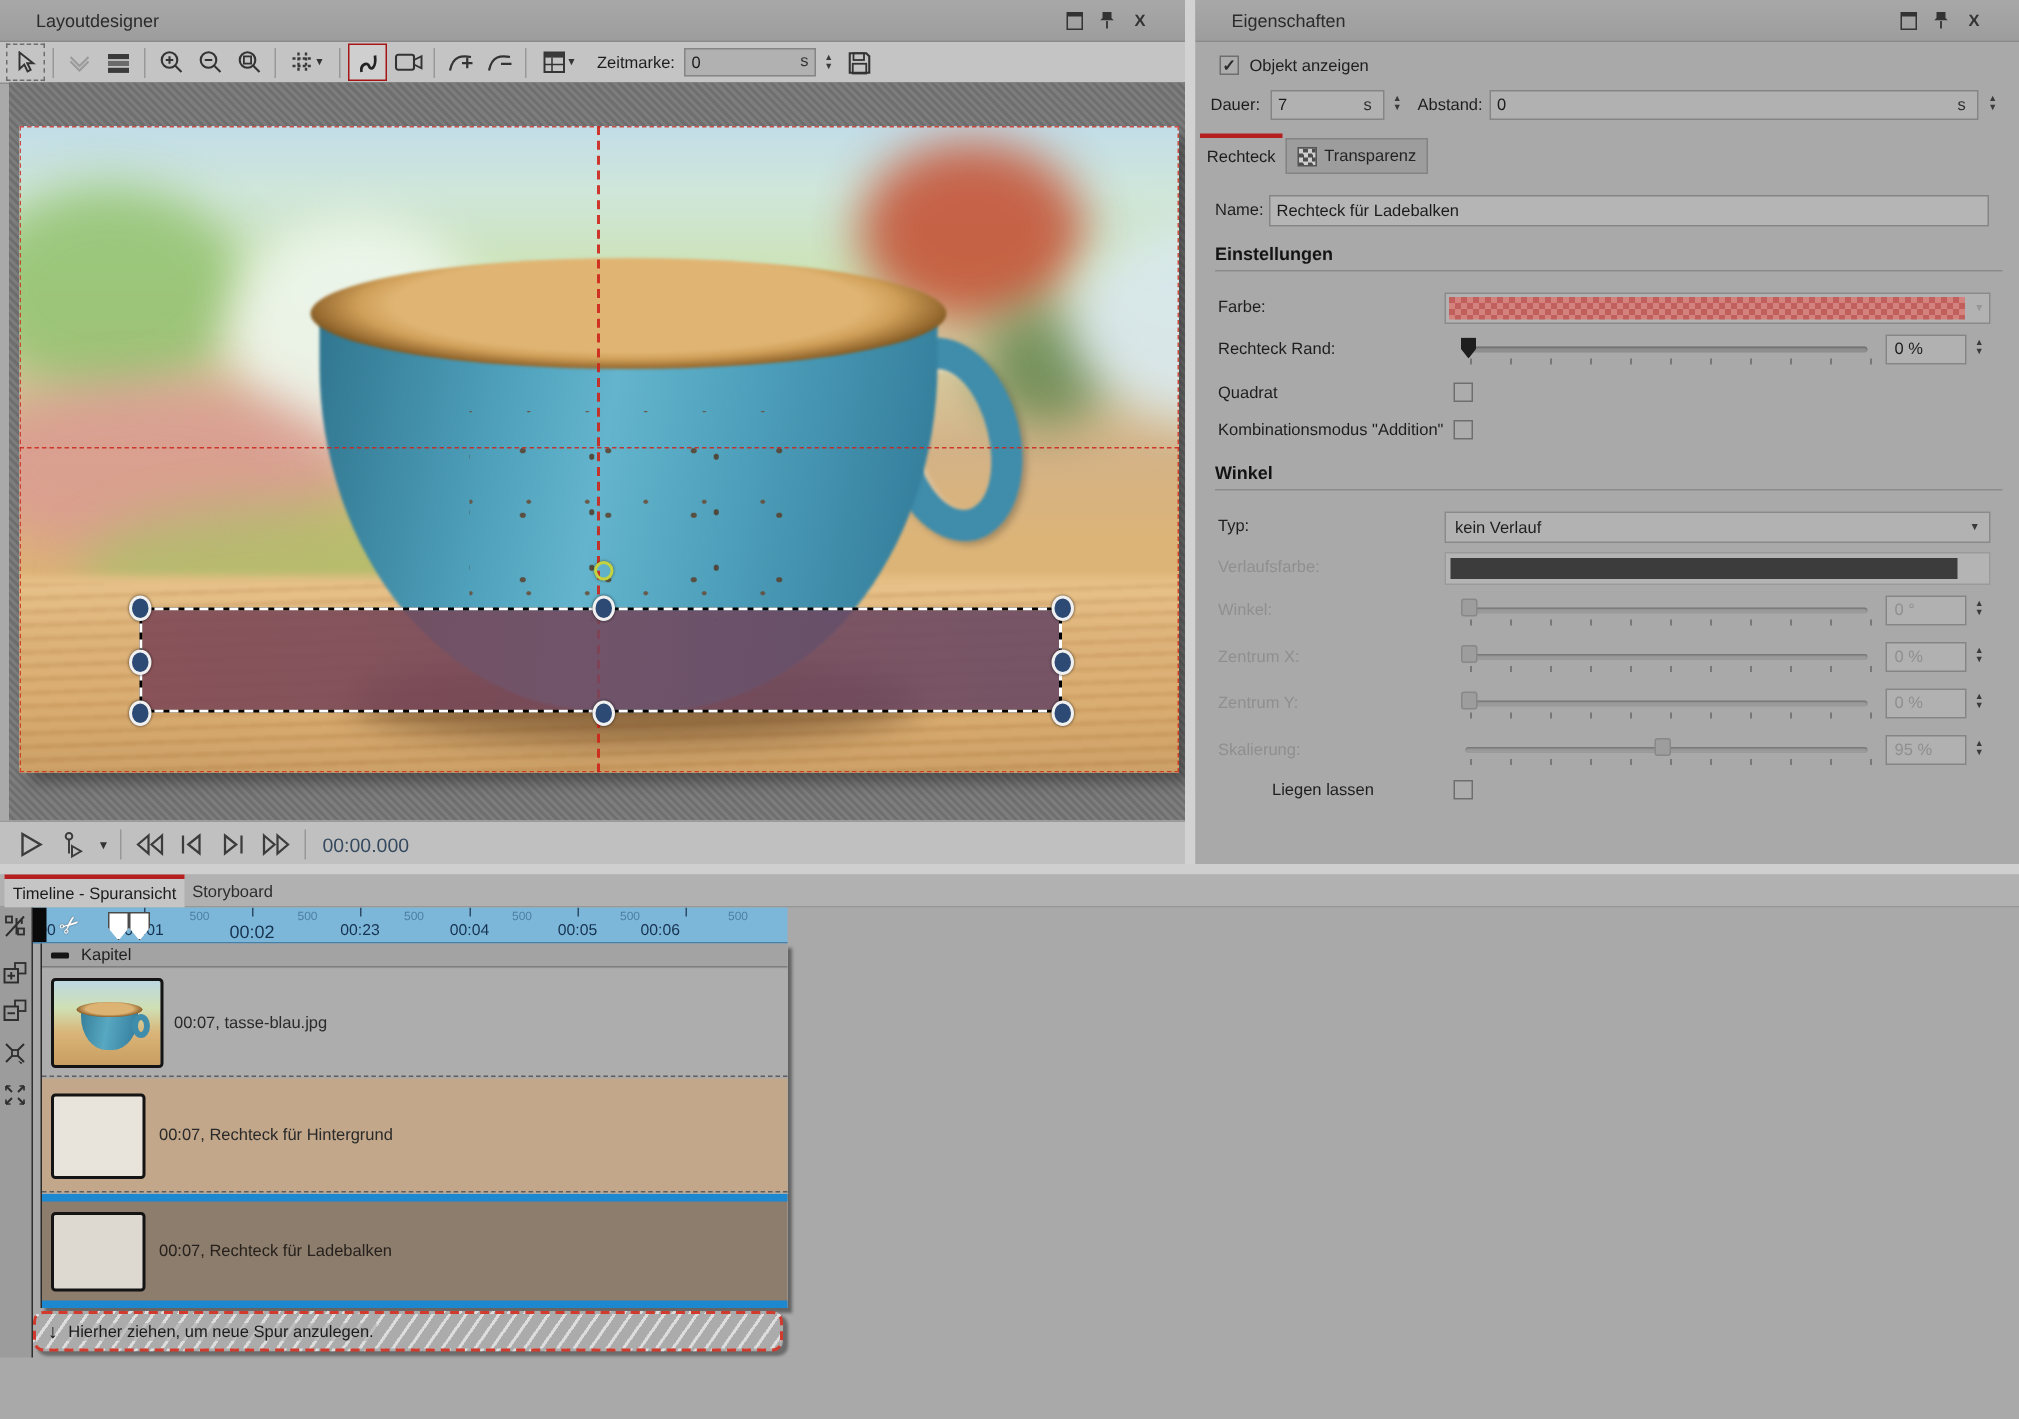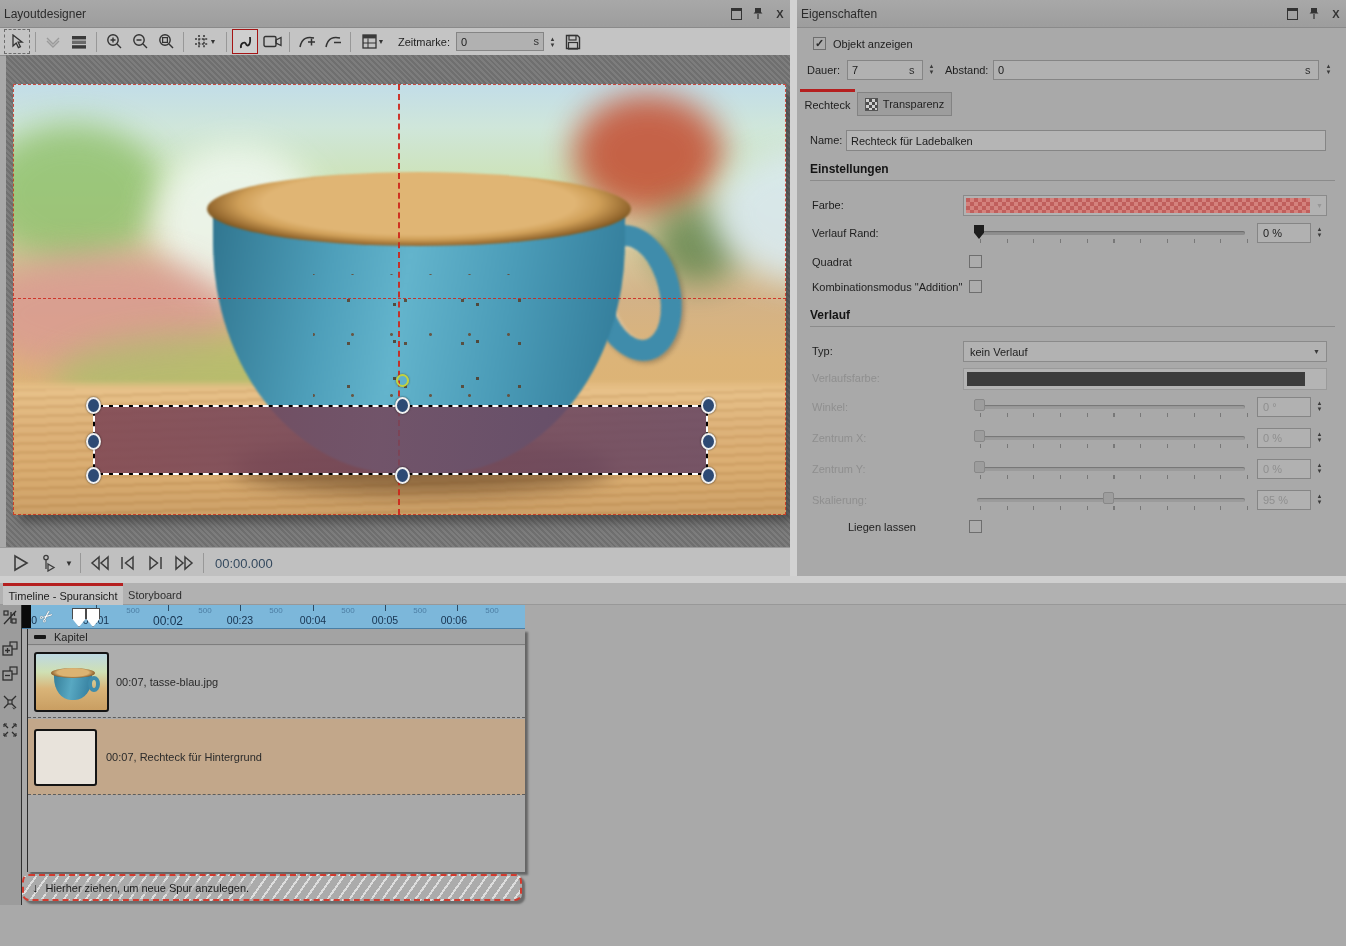--- a/index.html
+++ b/index.html
@@ -1,20 +1,20 @@
 <!DOCTYPE html>
 <html><head>
 <meta charset="utf-8">
 <style>
   html,body{margin:0;padding:0;background:#8f8f8f;}
   #app{position:relative;width:1346px;height:946px;background:#a9a9a9;overflow:hidden;
        font-family:"Liberation Sans",sans-serif;font-size:11px;color:#1e1e1e;}
   .abs{position:absolute;}
   .titlebar{height:27px;background:linear-gradient(#a8a8a8,#9d9d9d);border-bottom:1px solid #8a8a8a;
-            display:flex;align-items:center;padding:0 4px;font-size:12px;color:#2b2b2b;}
+            display:flex;align-items:center;padding:0 24px;font-size:12px;color:#2b2b2b;}
   .winbtns{margin-left:auto;display:flex;gap:10px;align-items:center;}
   .winbtn{width:12px;height:11px;display:flex;align-items:center;justify-content:center;color:#333;font-weight:bold;font-size:11px;cursor:default;}
   .maxbox{width:9px;height:8px;border:1.5px solid #333;border-top-width:3px;}
   .toolbar{height:27px;background:#c4c4c4;border-bottom:1px solid #8d8d8d;display:flex;align-items:center;padding:0 4px;gap:2px;}
   .tbi{width:24px;height:23px;display:flex;align-items:center;justify-content:center;color:#333;}
   .tbsep{width:1px;height:20px;background:#989898;margin:0 3px;}
   .ddarrow{font-size:7px;color:#333;margin-left:1px;}
   .input{background:#b1b1b1;border:1px solid #858585;color:#1c1c1c;font-family:"Liberation Sans",sans-serif;font-size:11px;padding:0 4px;box-sizing:border-box;}
   .spin{width:13px;display:flex;flex-direction:column;align-items:center;justify-content:center;line-height:6px;font-size:6px;color:#3a3a3a;}
   .spin div{cursor:default;}
@@ -320,39 +320,39 @@
 
     <div class="abs heading" style="left:13px;top:162px;width:525px;">Einstellungen</div>
 
     <span class="proplabel" style="top:199px;">Farbe:</span>
     <div class="abs" style="left:166px;top:195px;width:364px;height:21px;background:#b2b2b2;border:1px solid #8a8a8a;box-sizing:border-box;">
       <div class="abs" style="inset:2px;right:16px;
            background:repeating-conic-gradient(#d4827d 0 25%,#c05f5c 0 50%);background-size:8px 8px;"></div>
       <span style="position:absolute;right:3px;top:6px;font-size:7px;color:#979797;">▼</span>
     </div>
 
-    <span class="proplabel" style="top:227px;">Verlauf Rand:</span>
+    <span class="proplabel" style="top:227px;">Rechteck Rand:</span>
     <div class="slider-track" style="left:180px;top:231px;width:268px;"></div>
     <div class="ticks" style="left:183px;top:239px;width:268px;"></div>
     <div class="handle-dark" style="left:177px;top:225px;"></div>
     <div class="valbox" style="left:460px;top:223px;">
         <span>0 %</span>
       </div>
     <span class="spin abs" style="left:516px;top:226px;">
         <div>▲</div>
         <div>▼</div>
       </span>
 
     <span class="proplabel" style="top:256px;">Quadrat</span>
     <span class="cb abs" style="left:172px;top:255px;"></span>
 
     <span class="proplabel" style="top:281px;">Kombinationsmodus "Addition"</span>
     <span class="cb abs" style="left:172px;top:280px;"></span>
 
-    <div class="abs heading" style="left:13px;top:308px;width:525px;">Verlauf</div>
+    <div class="abs heading" style="left:13px;top:308px;width:525px;">Winkel</div>
 
     <span class="proplabel" style="top:345px;">Typ:</span>
     <div class="abs" style="left:166px;top:341px;width:364px;height:21px;background:#b2b2b2;border:1px solid #8a8a8a;box-sizing:border-box;display:flex;align-items:center;padding:0 6px;">
       <span>kein Verlauf</span>
       <span style="margin-left:auto;font-size:7px;color:#3a3a3a;">▼</span>
     </div>
 
     <span class="proplabel label-dis" style="top:372px;">Verlaufsfarbe:</span>
     <div class="abs" style="left:166px;top:368px;width:364px;height:22px;background:#b4b4b4;border:1px solid #9a9a9a;box-sizing:border-box;">
       <div class="abs" style="left:3px;top:3px;width:338px;height:14px;background:#3c3c3c;"></div>
@@ -462,21 +462,21 @@
     <div class="abs" style="left:218px;top:0;width:1px;height:6px;background:#2c4a63;"></div>
     <div class="abs" style="left:291px;top:0;width:1px;height:6px;background:#2c4a63;"></div>
     <div class="abs" style="left:363px;top:0;width:1px;height:6px;background:#2c4a63;"></div>
     <div class="abs" style="left:435px;top:0;width:1px;height:6px;background:#2c4a63;"></div>
     <span class="abs" style="left:-28px;width:60px;top:9px;text-align:center;color:#16324f;font-size:10.5px;">00:00</span>
     <span class="abs" style="left:44px;width:60px;top:9px;text-align:center;color:#16324f;font-size:10.5px;">00:01</span>
     <span class="abs" style="left:116px;width:60px;top:9px;text-align:center;color:#16324f;font-size:12px;">00:02</span>
     <span class="abs" style="left:188px;width:60px;top:9px;text-align:center;color:#16324f;font-size:10.5px;">00:23</span>
     <span class="abs" style="left:261px;width:60px;top:9px;text-align:center;color:#16324f;font-size:10.5px;">00:04</span>
     <span class="abs" style="left:333px;width:60px;top:9px;text-align:center;color:#16324f;font-size:10.5px;">00:05</span>
-    <span class="abs" style="left:385px;width:60px;top:9px;text-align:right;color:#16324f;font-size:10.5px;">00:06</span>
+    <span class="abs" style="left:405px;width:60px;top:9px;text-align:left;color:#16324f;font-size:10.5px;">00:06</span>
     <span class="abs" style="left:99px;width:24px;top:1px;text-align:center;color:#4d7ea3;font-size:8px;">500</span>
     <span class="abs" style="left:171px;width:24px;top:1px;text-align:center;color:#4d7ea3;font-size:8px;">500</span>
     <span class="abs" style="left:242px;width:24px;top:1px;text-align:center;color:#4d7ea3;font-size:8px;">500</span>
     <span class="abs" style="left:314px;width:24px;top:1px;text-align:center;color:#4d7ea3;font-size:8px;">500</span>
     <span class="abs" style="left:386px;width:24px;top:1px;text-align:center;color:#4d7ea3;font-size:8px;">500</span>
     <span class="abs" style="left:458px;width:24px;top:1px;text-align:center;color:#4d7ea3;font-size:8px;">500</span>
     <div class="abs" style="left:0;top:0;width:9px;height:24px;background:#0a0a0a;"></div>
     <span style="position:absolute;left:18px;top:2px;color:#fff;font-size:16px;transform:rotate(-40deg);text-shadow:0 0 1px #444;">✂</span>
     <div class="flag" style="left:50px;top:3px;"></div>
     <div class="flag" style="left:64px;top:3px;"></div>
@@ -496,20 +496,24 @@
         <div style="position:absolute;left:52px;top:22px;width:12px;height:16px;border:4px solid #3f8cab;border-radius:50%;box-sizing:border-box;"></div>
       </div>
       <span class="trktext" style="left:88px;">00:07, tasse-blau.jpg</span>
     </div>
 
     <div class="trackrow" style="top:90px;height:76px;background:#c2a78a;border-bottom:1px dashed #5d5d5d;">
       <div class="thumb" style="left:6px;top:10px;width:63px;height:57px;background:#e8e3db;"></div>
       <span class="trktext" style="left:78px;">00:07, Rechteck für Hintergrund</span>
     </div>
 
+    <div class="trackrow" style="top:167px;height:76px;background:#8d7d6d;border-top:5px solid #1d87cf;border-bottom:5px solid #1d87cf;">
+      <div class="thumb" style="left:6px;top:7px;width:63px;height:53px;background:#ddd8d0;"></div>
+      <span class="trktext" style="left:78px;color:#26211c;">00:07, Rechteck für Ladebalken</span>
+    </div>
   </div>
 
   <div class="abs" style="left:22px;top:874px;width:500px;height:27px;background:#ababab;border:2px dashed #d23a2e;border-radius:7px;box-sizing:border-box;
               background-image:repeating-linear-gradient(125deg,rgba(255,255,255,.6) 0 2px,rgba(255,255,255,0) 2px 9px);
               display:flex;align-items:center;padding-left:8px;box-shadow:3px 3px 2px rgba(45,45,45,.5);">
     <span style="font-weight:bold;font-size:13px;color:#111;margin-right:5px;">↓</span>
     <span style="color:#1c1c1c;background:rgba(171,171,171,.6);padding:0 2px;">Hierher ziehen, um neue Spur anzulegen.</span>
   </div>
 
 </div>

